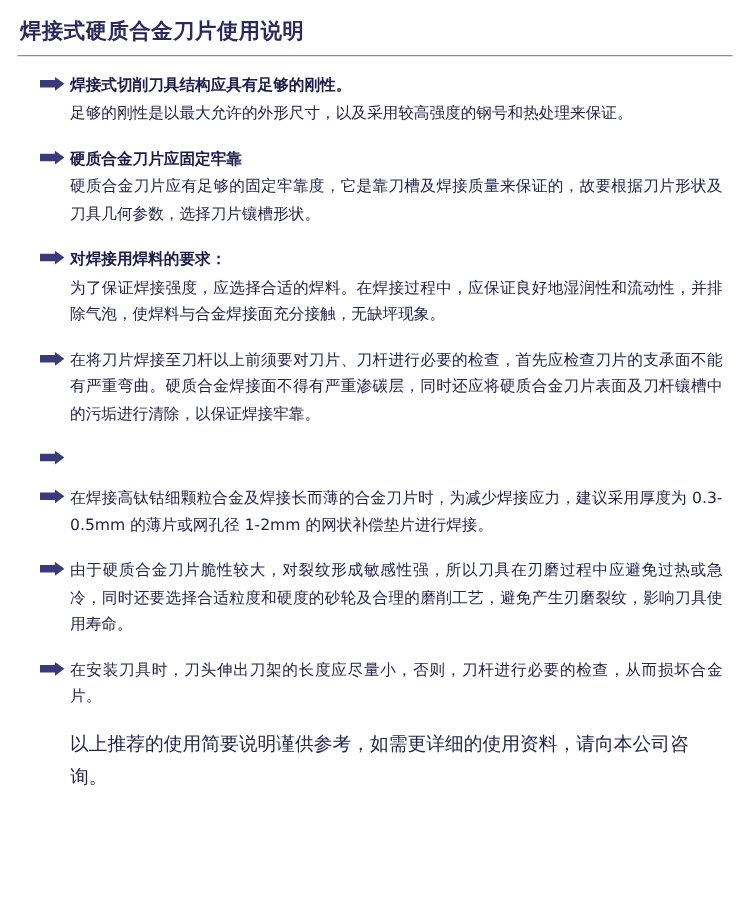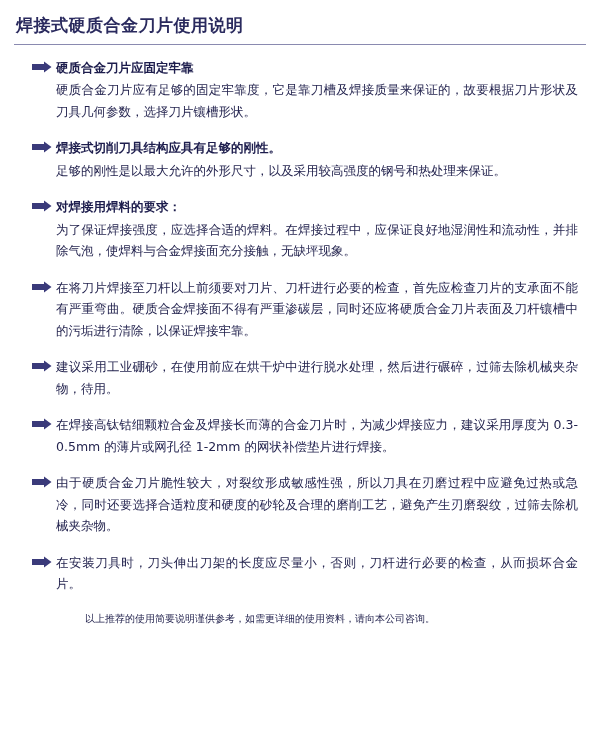--- a/index.html
+++ b/index.html
@@ -67,23 +67,23 @@
   }
   .item-text {
     display: block;
     font-weight: normal;
   }
   .item.single .item-text {
     font-weight: normal;
   }
   .footer-note {
     margin-top: 8px;
-    padding-left: 85px;
+    padding-left: 56px;
     padding-right: 22px;
-    font-size: 10px;
+    font-size: 15px;
     line-height: 1.72;
     color: #24244f;
   }
 </style>
 </head>
 <body>
 
 <div class="page">
 
   <div class="doc-title">焊接式硬质合金刀片使用说明</div>
@@ -91,34 +91,34 @@
 
   <div class="content">
 
     <div class="item">
       <div class="bullet">
         <svg width="20" height="12" viewBox="0 0 20 12">
           <path d="M0 3 L12 3 L12 0.5 L19.5 6 L12 11.5 L12 9 L0 9 Z" fill="#3a3a7a"></path>
         </svg>
       </div>
       <div class="item-body">
-        <span class="item-head">硬质合金刀片应固定牢靠</span>
-        <span class="item-text">硬质合金刀片应有足够的固定牢靠度，它是靠刀槽及焊接质量来保证的，故要根据刀片形状及刀具几何参数，选择刀片镶槽形状。</span>
+        <span class="item-head">焊接式切削刀具结构应具有足够的刚性。</span>
+        <span class="item-text">足够的刚性是以最大允许的外形尺寸，以及采用较高强度的钢号和热处理来保证。</span>
       </div>
     </div>
 
     <div class="item">
       <div class="bullet">
         <svg width="20" height="12" viewBox="0 0 20 12">
           <path d="M0 3 L12 3 L12 0.5 L19.5 6 L12 11.5 L12 9 L0 9 Z" fill="#3a3a7a"></path>
         </svg>
       </div>
       <div class="item-body">
-        <span class="item-head">焊接式切削刀具结构应具有足够的刚性。</span>
-        <span class="item-text">足够的刚性是以最大允许的外形尺寸，以及采用较高强度的钢号和热处理来保证。</span>
+        <span class="item-head">硬质合金刀片应固定牢靠</span>
+        <span class="item-text">硬质合金刀片应有足够的固定牢靠度，它是靠刀槽及焊接质量来保证的，故要根据刀片形状及刀具几何参数，选择刀片镶槽形状。</span>
       </div>
     </div>
 
     <div class="item">
       <div class="bullet">
         <svg width="20" height="12" viewBox="0 0 20 12">
           <path d="M0 3 L12 3 L12 0.5 L19.5 6 L12 11.5 L12 9 L0 9 Z" fill="#3a3a7a"></path>
         </svg>
       </div>
       <div class="item-body">
@@ -138,21 +138,20 @@
       </div>
     </div>
 
     <div class="item">
       <div class="bullet">
         <svg width="20" height="12" viewBox="0 0 20 12">
           <path d="M0 3 L12 3 L12 0.5 L19.5 6 L12 11.5 L12 9 L0 9 Z" fill="#3a3a7a"></path>
         </svg>
       </div>
       <div class="item-body">
-        <span class="item-text">建议采用工业硼砂，在使用前应在烘干炉中进行脱水处理，然后进行碾碎，过筛去除机械夹杂物，待用。</span>
       </div>
     </div>
 
     <div class="item single">
       <div class="bullet">
         <svg width="20" height="12" viewBox="0 0 20 12">
           <path d="M0 3 L12 3 L12 0.5 L19.5 6 L12 11.5 L12 9 L0 9 Z" fill="#3a3a7a"></path>
         </svg>
       </div>
       <div class="item-body">
@@ -160,21 +159,21 @@
       </div>
     </div>
 
     <div class="item single">
       <div class="bullet">
         <svg width="20" height="12" viewBox="0 0 20 12">
           <path d="M0 3 L12 3 L12 0.5 L19.5 6 L12 11.5 L12 9 L0 9 Z" fill="#3a3a7a"></path>
         </svg>
       </div>
       <div class="item-body">
-        <span class="item-text">由于硬质合金刀片脆性较大，对裂纹形成敏感性强，所以刀具在刃磨过程中应避免过热或急冷，同时还要选择合适粒度和硬度的砂轮及合理的磨削工艺，避免产生刃磨裂纹，过筛去除机械夹杂物。</span>
+        <span class="item-text">由于硬质合金刀片脆性较大，对裂纹形成敏感性强，所以刀具在刃磨过程中应避免过热或急冷，同时还要选择合适粒度和硬度的砂轮及合理的磨削工艺，避免产生刃磨裂纹，影响刀具使用寿命。</span>
       </div>
     </div>
 
     <div class="item single">
       <div class="bullet">
         <svg width="20" height="12" viewBox="0 0 20 12">
           <path d="M0 3 L12 3 L12 0.5 L19.5 6 L12 11.5 L12 9 L0 9 Z" fill="#3a3a7a"></path>
         </svg>
       </div>
       <div class="item-body">

